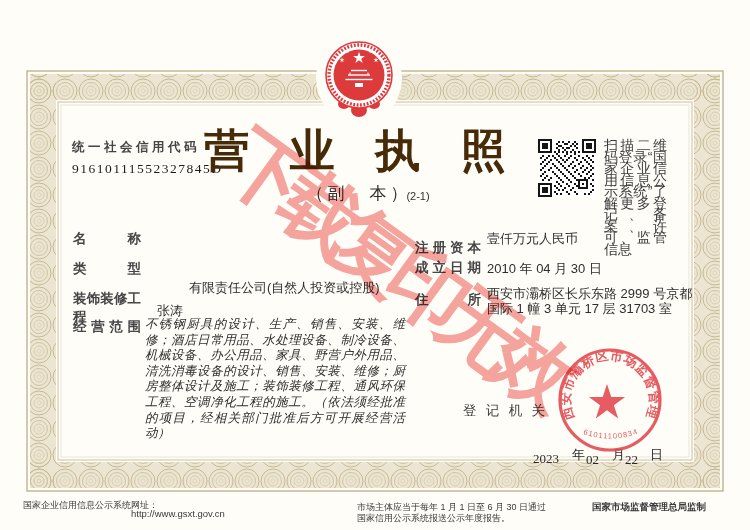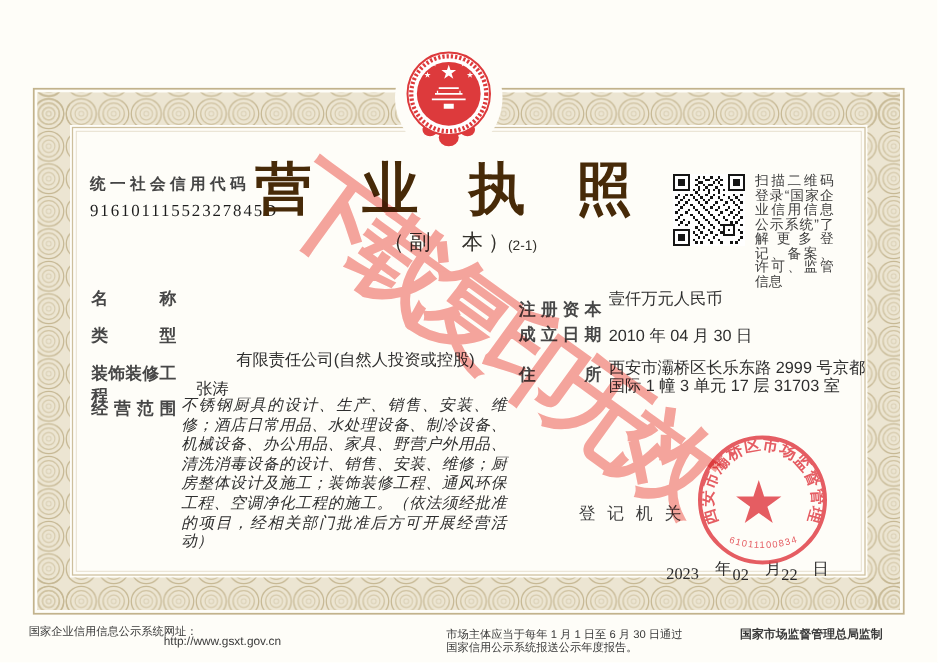--- a/index.html
+++ b/index.html
@@ -10,21 +10,21 @@
     font-family:"Liberation Sans","DejaVu Sans",sans-serif;
     color:#2e2e2e;
   }
   .abs{position:absolute;}
   
   .code-label{left:72px;top:139px;font-size:12.5px;font-weight:bold;letter-spacing:3.5px;color:#454545;}
   .code-value{left:72px;top:161px;font-size:13.5px;font-family:"Liberation Serif","DejaVu Serif",serif;letter-spacing:1.5px;color:#1d1d1d;}
   .doc-title{left:362px;top:121px;transform:translateX(-50%);font-size:45px;font-weight:bold;letter-spacing:14px;color:#472a08;white-space:nowrap;}
   .doc-subtitle{left:368px;top:182px;transform:translateX(-50%);font-size:17px;letter-spacing:4px;color:#32302b;white-space:nowrap;}
   .doc-subtitle .copyno{font-size:11px;letter-spacing:0;position:relative;top:1px;margin-left:-5px;color:#32302b;}
-  .qr-caption{left:604px;top:140px;width:63px;font-size:11px;line-height:11.5px;color:#3c3c3c;text-align:justify;}
+  .qr-caption{left:604px;top:140px;width:63px;font-size:14px;line-height:11.5px;color:#3c3c3c;text-align:justify;}
   
   .flabel{font-size:13.5px;font-weight:bold;color:#474747;text-align:justify;text-align-last:justify;}
   .flabel.l{left:73px;width:68px;}
   .flabel.r{left:415px;width:66px;}
   .fvalue{font-size:13px;color:#2e2e2e;}
   .fvalue.l{left:145px;width:260px;}
   .fvalue.r{left:487px;width:213px;}
   .scope{line-height:15.6px;font-size:12.5px;text-align:justify;font-style:italic;}
   .addr{line-height:14.5px;}
   .reg-label{left:463px;top:402px;width:82px;font-size:13.5px;font-weight:normal;color:#3f3f3f;text-align:justify;text-align-last:justify;}

